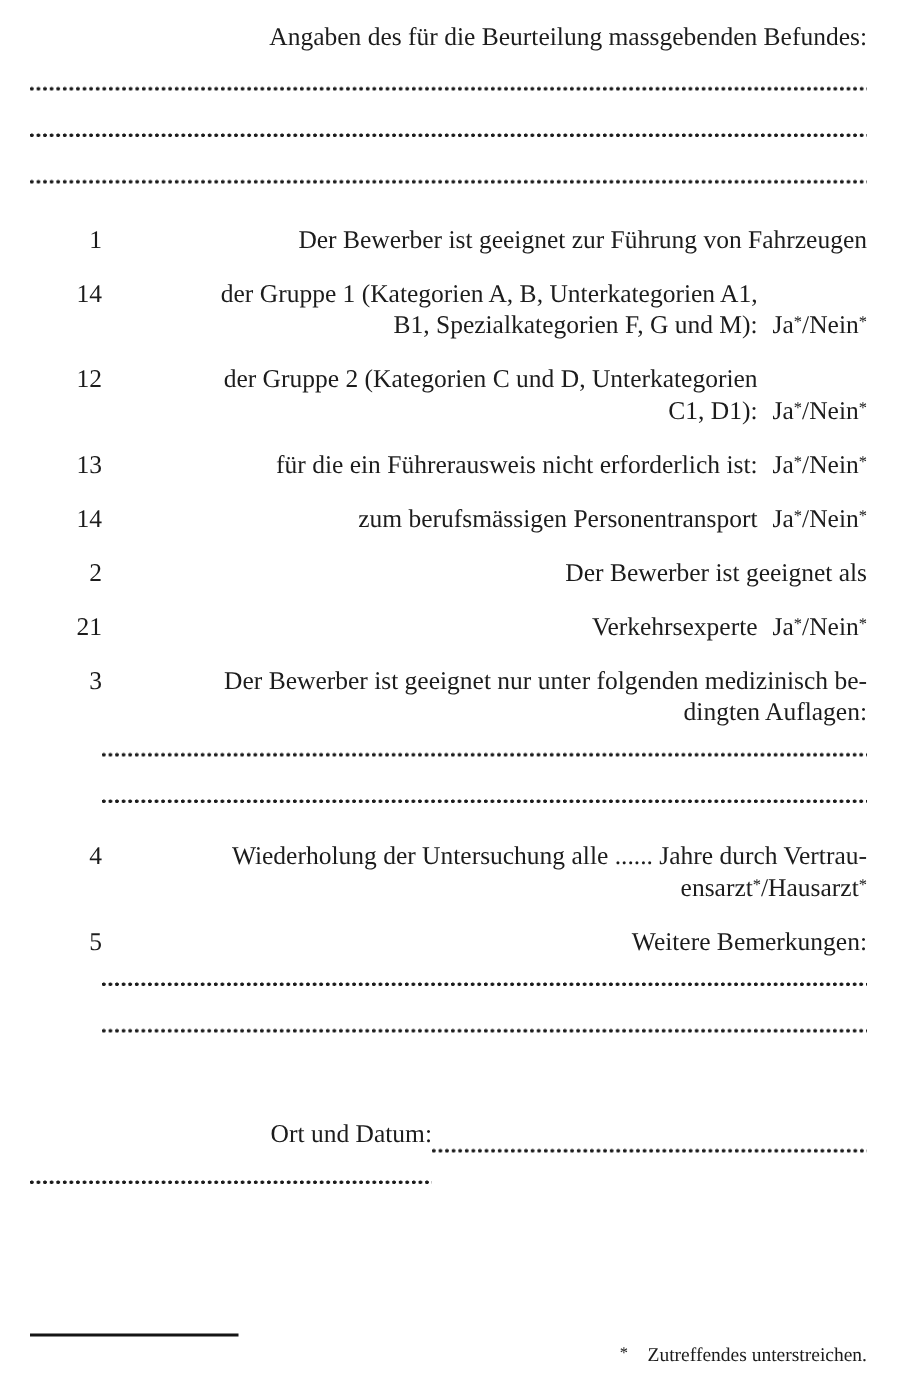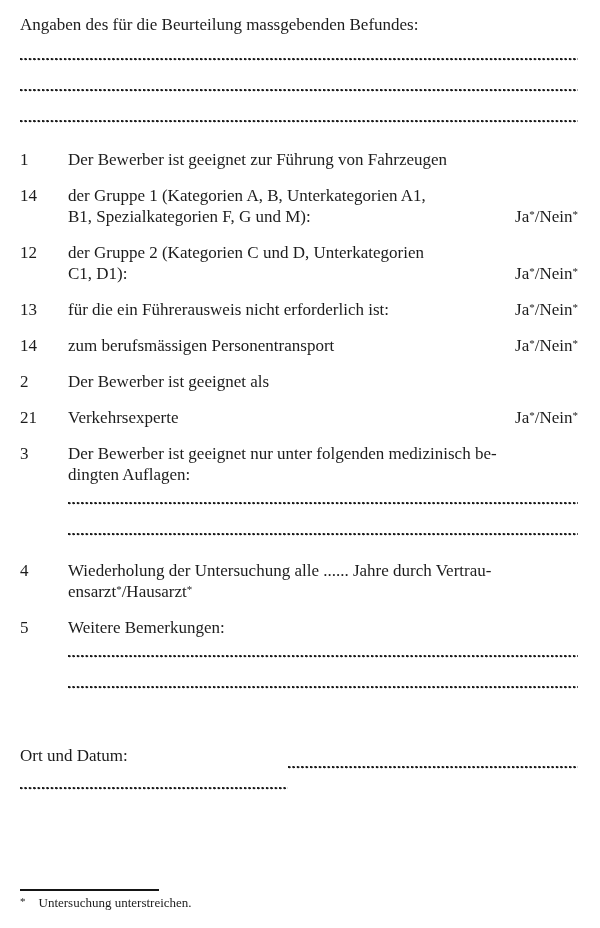--- a/index.html
+++ b/index.html
@@ -5,21 +5,21 @@
   html, body { margin: 0; padding: 0; }
   body {
     width: 600px; height: 928px;
     background: #ffffff;
     color: #1c1c1c;
     font-family: "Liberation Serif", serif;
     font-size: 17px;
     line-height: 21px;
     overflow: hidden;
   }
-  .page { padding: 14px 22px 0 20px; }
+  .page { padding: 14px 22px 0 20px; text-align: right; }
 
   .title { margin: 0; }
 
   
   .dotline {
     height: 4px;
     background-image: radial-gradient(circle at 1.2px 2.2px, #1b1b1b 1.05px, rgba(0,0,0,0) 1.4px);
     background-size: 4.4px 4px;
     background-repeat: repeat-x;
   }
@@ -180,16 +180,16 @@
       <div class="sig-label">Ort und Datum:</div>
       <div class="dotline"></div>
     </div>
     <div class="sig-col">
       <div class="dotline"></div>
     </div>
   </div>
 
   <div class="foot-rule"></div>
   <div class="footnote">
-    <span class="foot-marker">*</span><span>Untersuchung unterstreichen.</span>
+    <span class="foot-marker">*</span><span>Zutreffendes unterstreichen.</span>
   </div>
 
 </div>
 
 </body></html>

